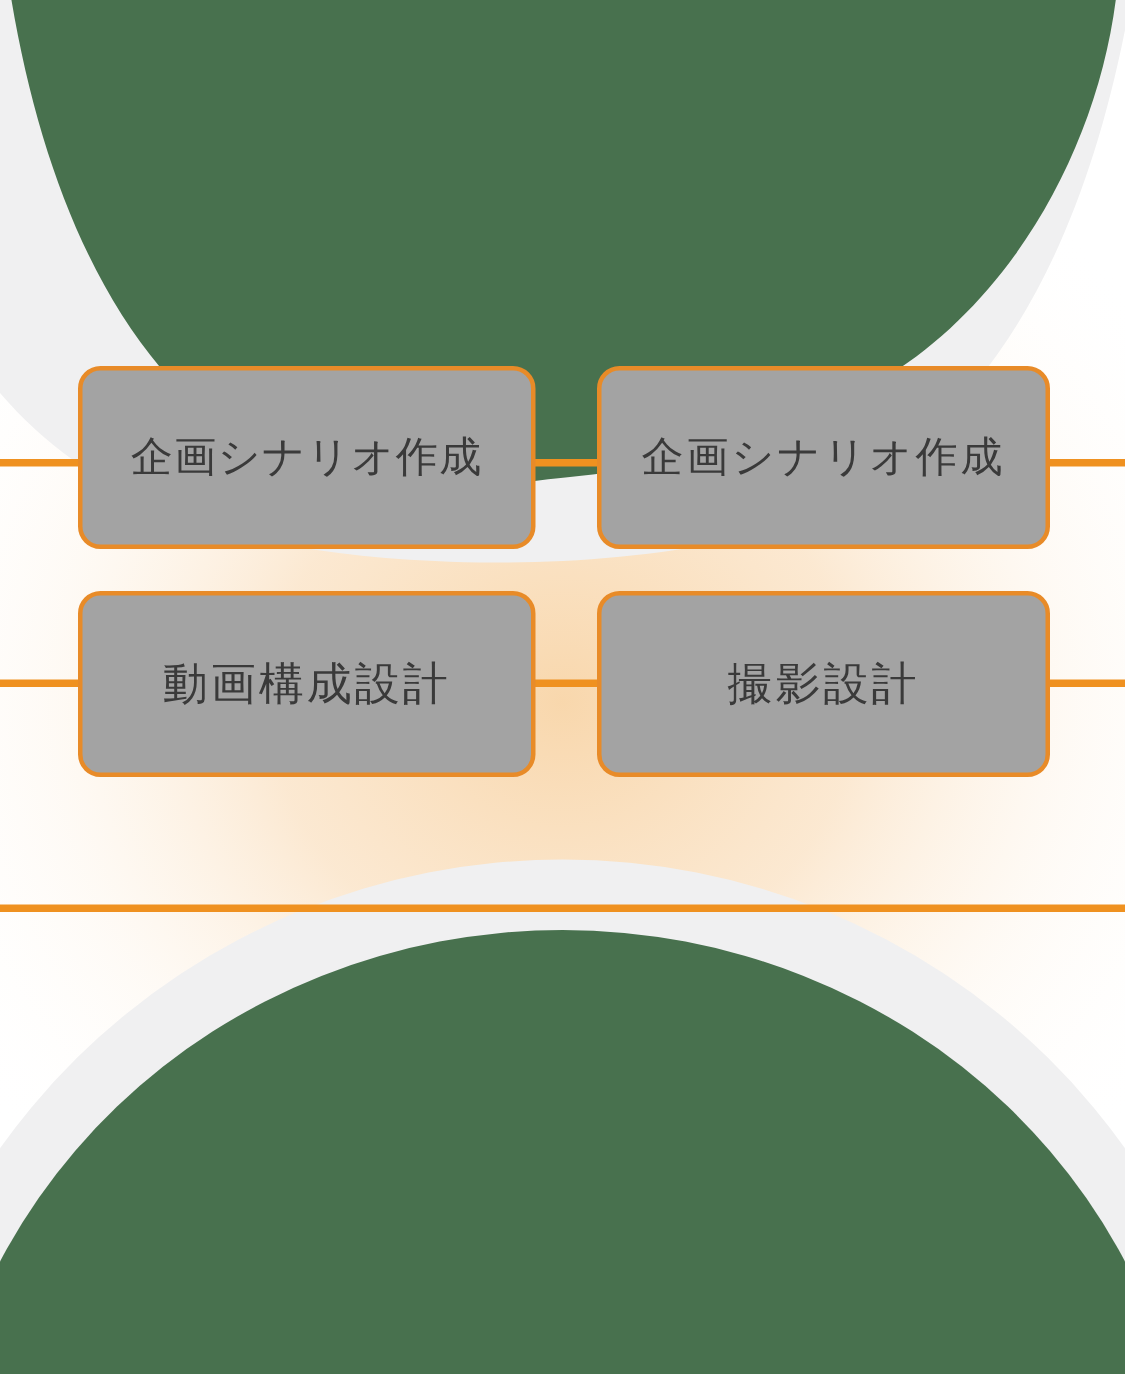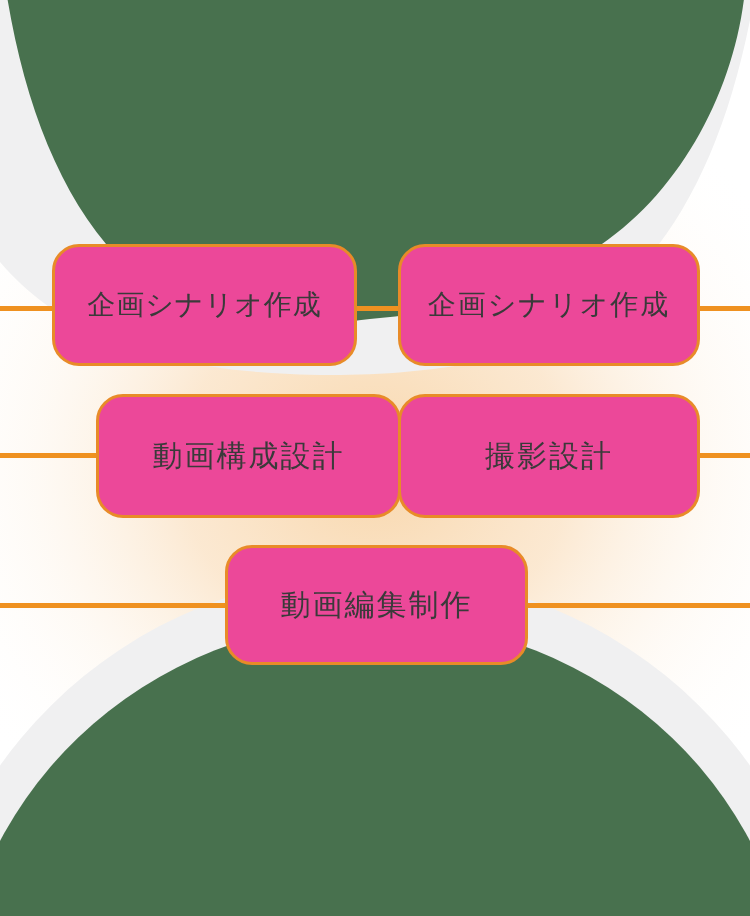--- a/index.html
+++ b/index.html
@@ -10,31 +10,31 @@
     background:#ffffff;
     font-family:"Liberation Sans", sans-serif;
   }
   .bg-svg { position:absolute; left:0; top:0; width:750px; height:916px; display:block; }
   .connector {
     position:absolute; left:0; width:750px; height:5px;
     background:#EF9120; z-index:2;
   }
   .step-box {
     position:absolute; z-index:3;
-    background:#ec4899;
+    background:#a3a3a3;
     border:3px solid #E88B28;
-    border-radius:27px;
+    border-radius:15px;
     display:flex; align-items:center; justify-content:center;
     box-sizing:border-box;
     color:#3A3A3A;
   }
   .step-label { white-space:nowrap; }
   .box-1 { left:52px;  top:244px; width:305px; height:122px; font-size:28px; letter-spacing:1px; }
   .box-2 { left:398px; top:244px; width:302px; height:122px; font-size:28px; letter-spacing:2px; }
-  .box-3 { left:52px;  top:394px; width:305px; height:124px; font-size:30px; letter-spacing:2px;margin-left:44px; }
+  .box-3 { left:52px;  top:394px; width:305px; height:124px; font-size:30px; letter-spacing:2px; }
   .box-4 { left:398px; top:394px; width:302px; height:124px; font-size:30px; letter-spacing:2px; }
   .box-5 { left:225px; top:545px; width:303px; height:120px; font-size:30px; letter-spacing:2px; }
   .line-1 { top:306px; }
   .line-2 { top:453px; }
   .line-3 { top:603px; }
 </style>
 </head>
 <body>
 
 <div class="stage">
@@ -81,17 +81,14 @@
   </div>
 
   <div class="step-box box-3">
     <span class="step-label">動画構成設計</span>
   </div>
 
   <div class="step-box box-4">
     <span class="step-label">撮影設計</span>
   </div>
 
-  <div class="step-box box-5">
-    <span class="step-label">動画編集制作</span>
-  </div>
 
 </div>
 
 </body></html>

